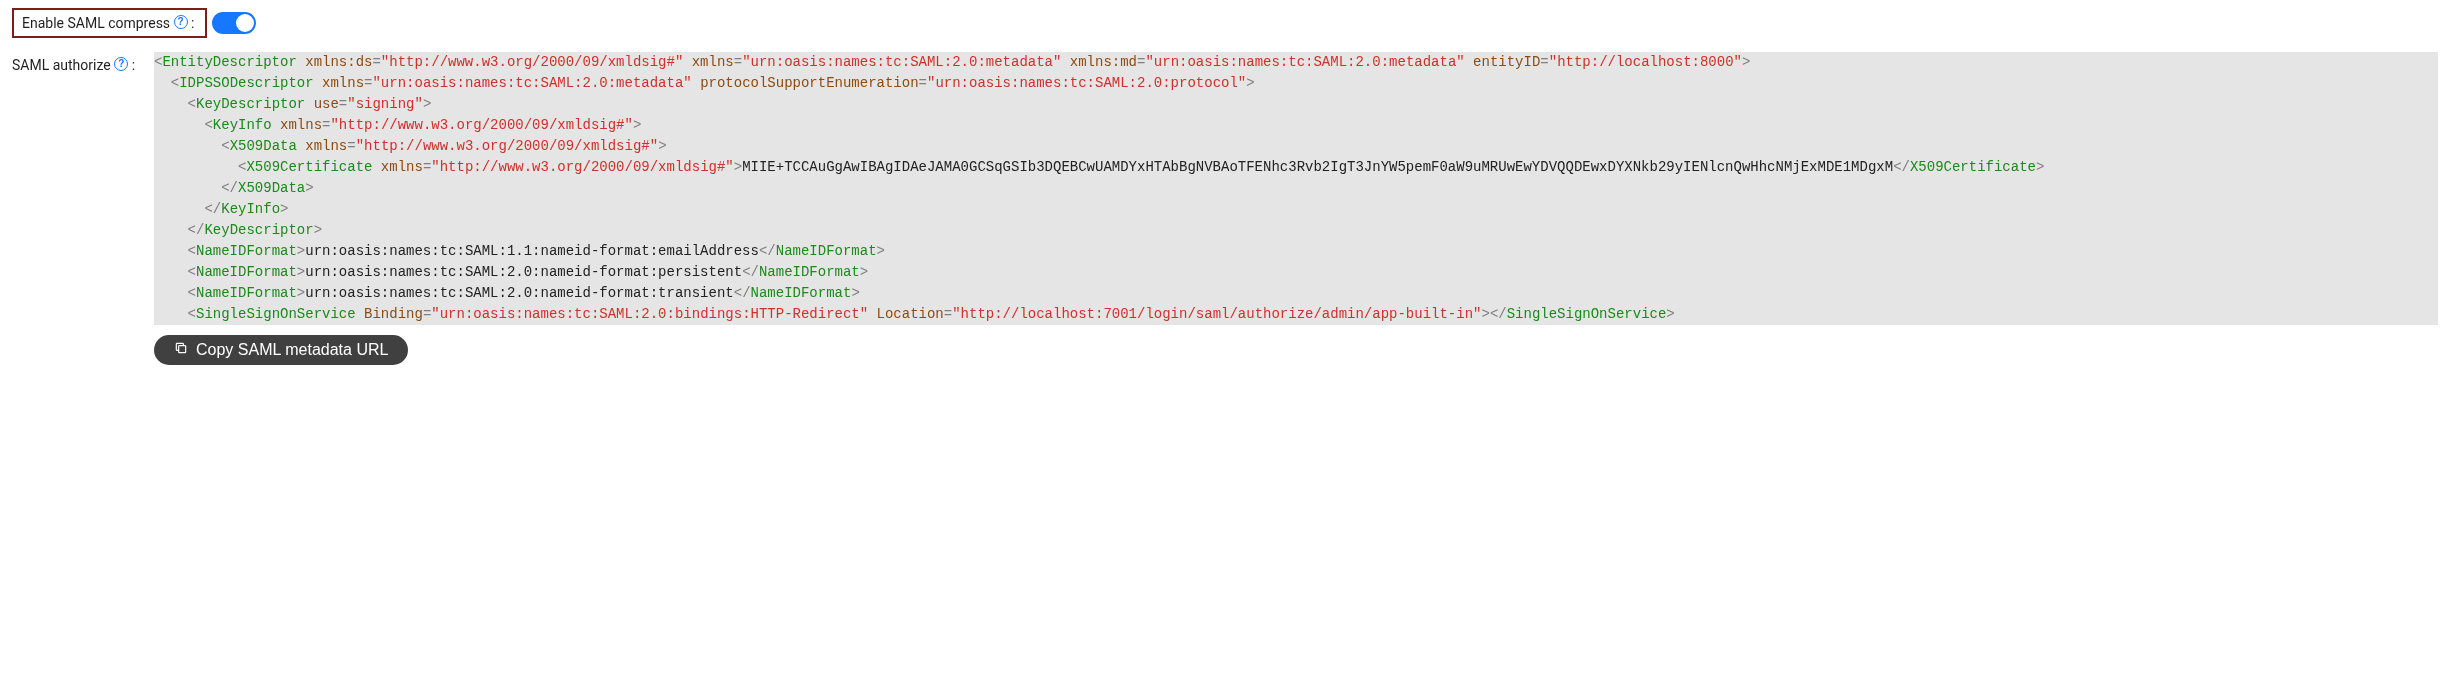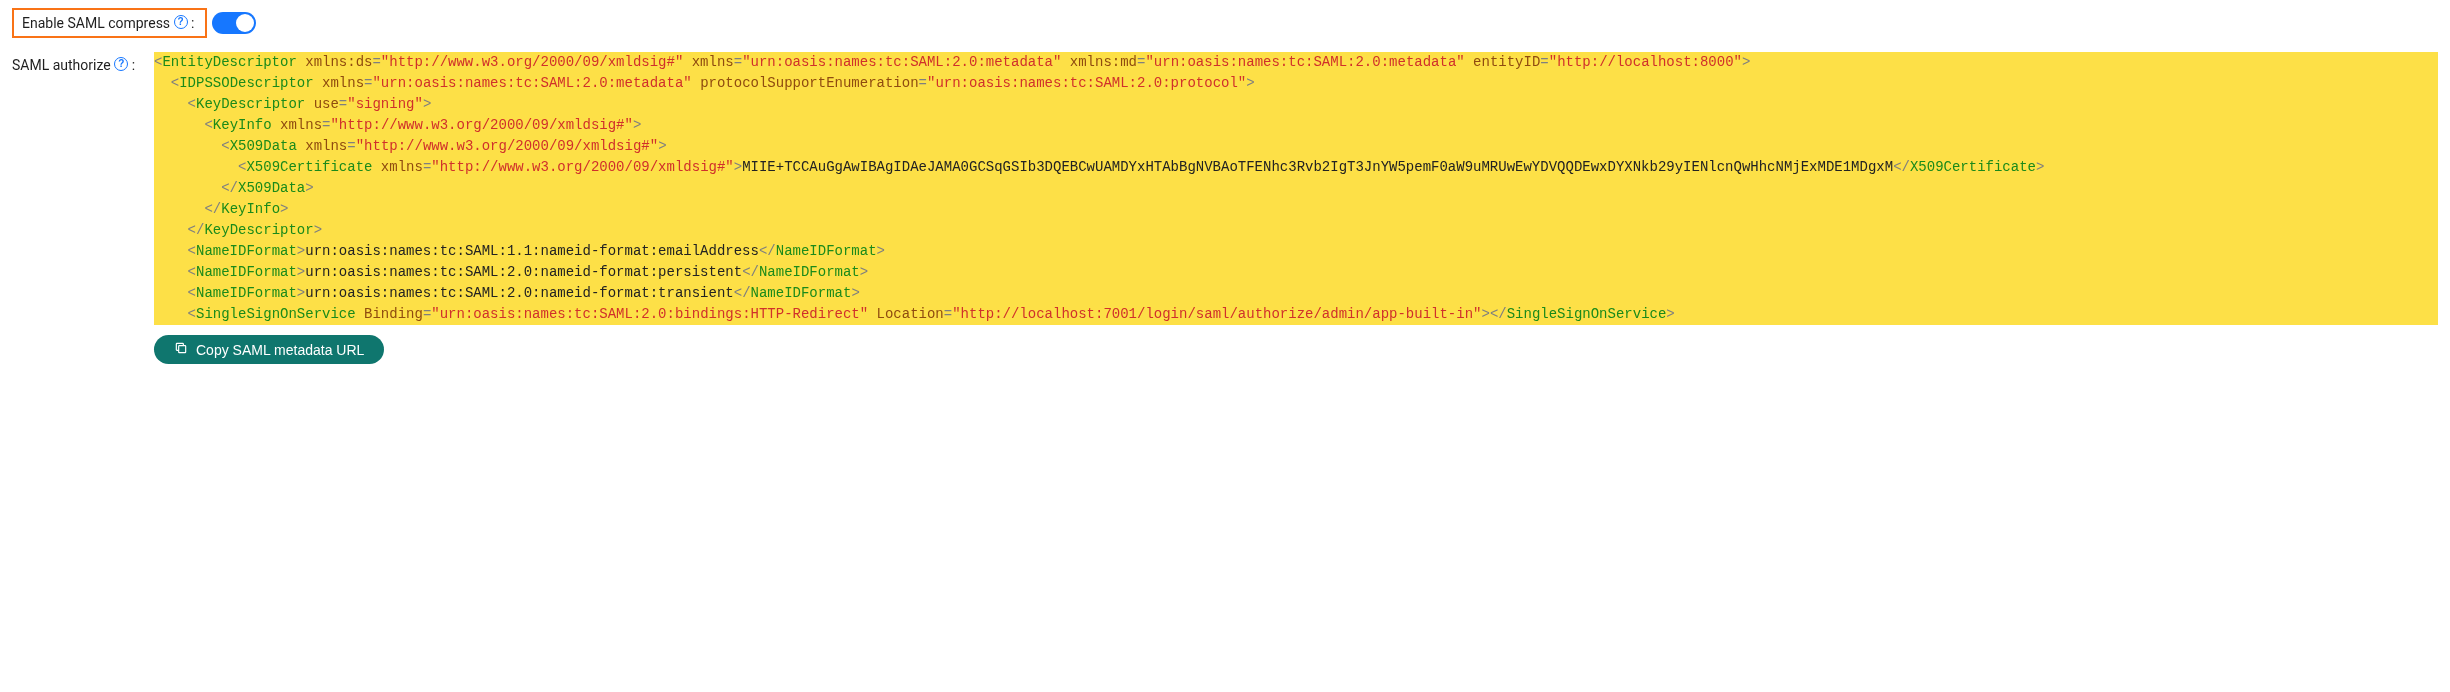--- a/index.html
+++ b/index.html
@@ -22,21 +22,21 @@
     flex: none;
     text-align: left;
     padding-top: 4px;
     line-height: 1.35;
   }
   .value-col {
     flex: 1;
     min-width: 0;
   }
   .highlight-box {
-    border: 2px solid #f97316;
+    border: 2px solid #7f1d1d;
     padding: 2px 8px;
     margin-right: 4px;
     display: flex;
     align-items: center;
     gap: 18px;
     width: 195px;
   }
   .help-icon {
     display: inline-block;
     width: 14px;
@@ -70,21 +70,21 @@
     height: 18px;
     background: #fff;
     border-radius: 50%;
   }
   
   .code-outer {
     position: relative;
     max-width: 2290px;
   }
   .code-wrap {
-    background: #fde047;
+    background: #e5e5e5;
     padding: 0;
     overflow: auto;
     max-height: 282px;
     font-family: Consolas, "Courier New", monospace;
     font-size: 14px;
     line-height: 1.5;
     white-space: pre;
   }
   
   .code-wrap::-webkit-scrollbar { height: 14px; width: 14px; }
@@ -92,26 +92,26 @@
   .code-wrap::-webkit-scrollbar-track { background: #f0f0f0; }
   .tok-punct { color: #7f7f7f; }
   .tok-tag   { color: #1a8a1a; }
   .tok-attr  { color: #8f4b0f; }
   .tok-str   { color: #d0302b; }
   .tok-text  { color: #222; }
   .btn {
     display: inline-flex;
     align-items: center;
     gap: 8px;
-    background: #0f766e;
+    background: #404040;
     color: #fff;
     border: none;
     border-radius: 20px;
     padding: 6px 20px;
-    font-size: 14px;
+    font-size: 16px;
     cursor: pointer;
     margin-top: 10px;
   }
   .btn svg { width: 14px; height: 14px; }
 </style>
 </head>
 <body>
 
 <div class="row">
   <div class="highlight-box">

